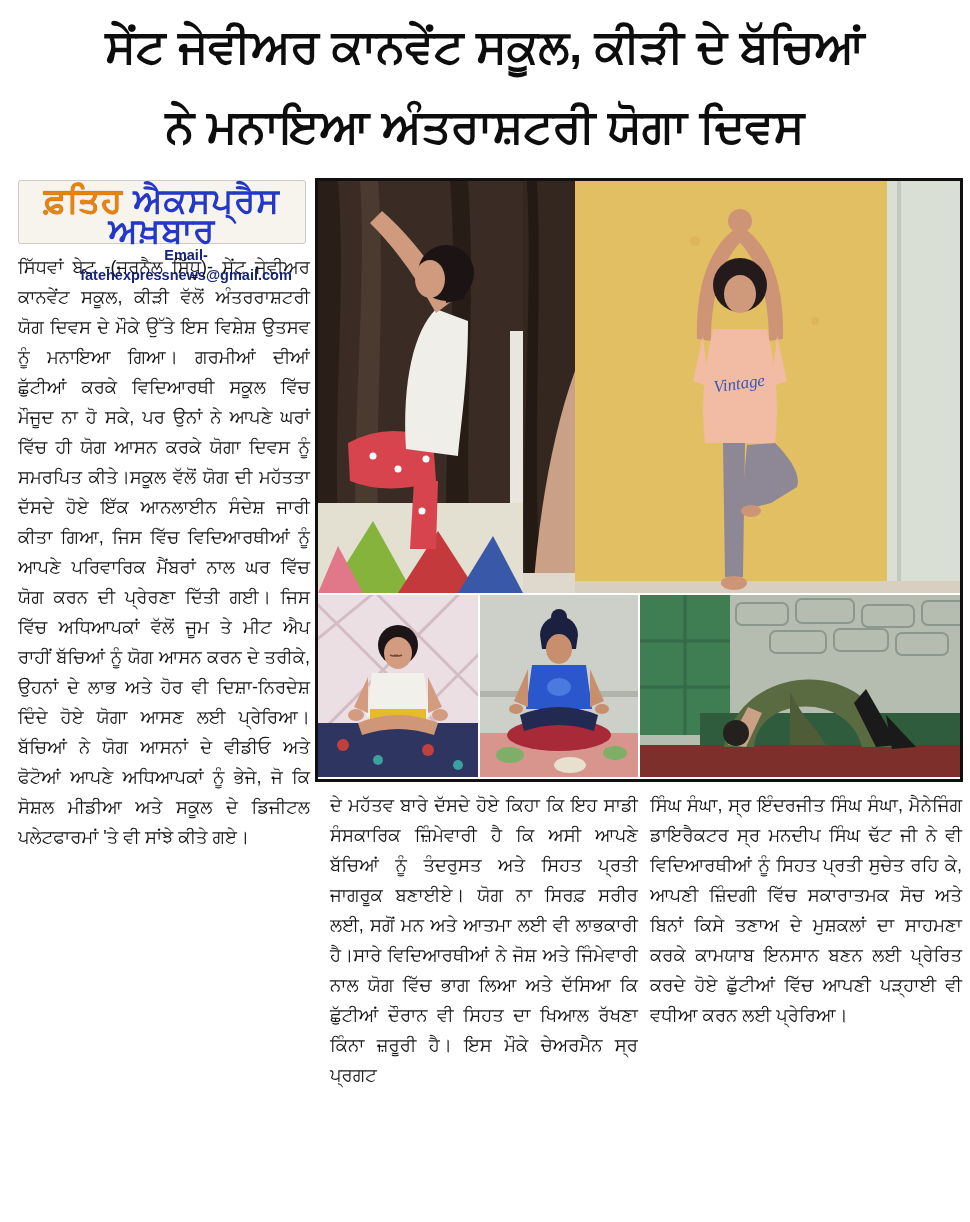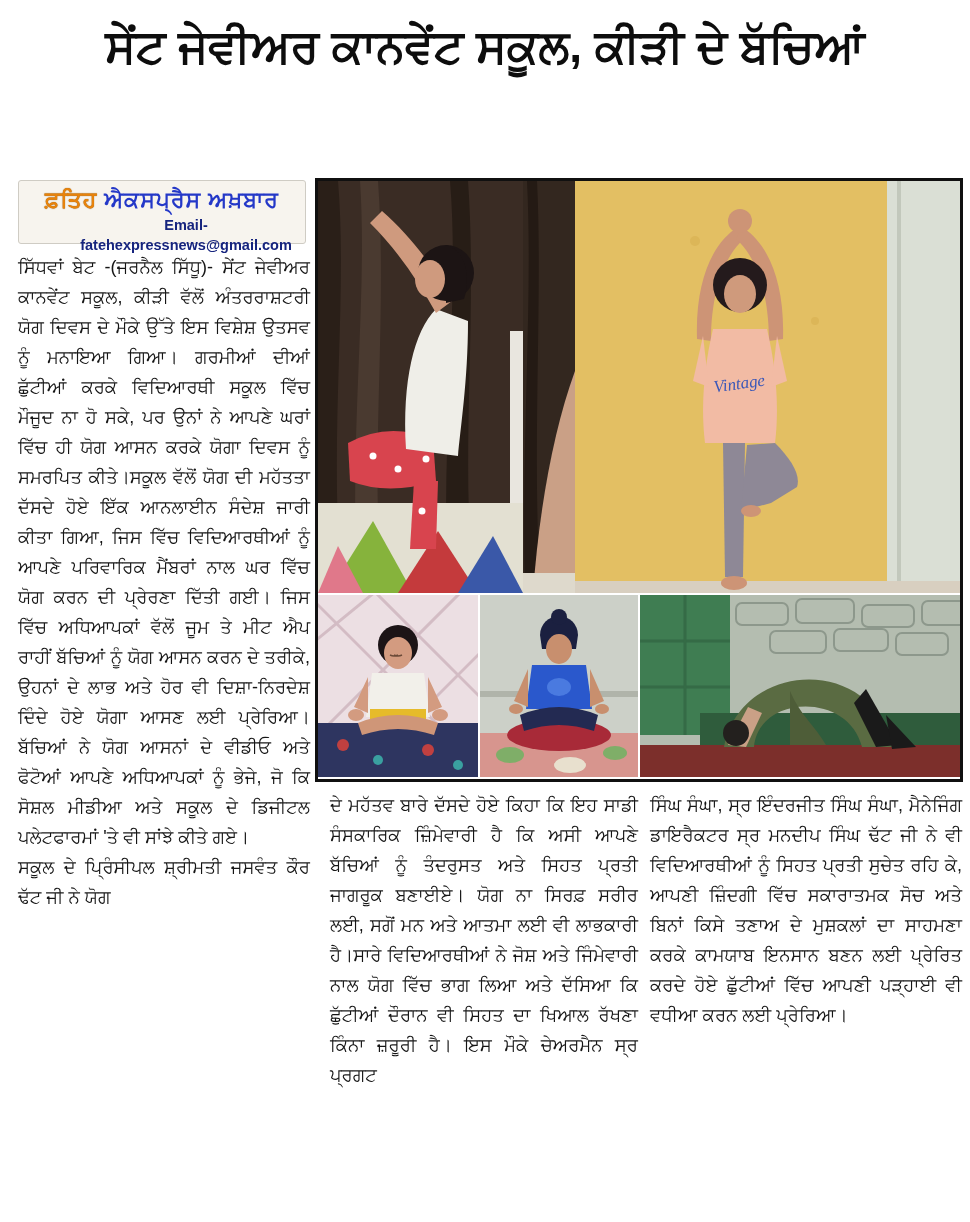--- a/index.html
+++ b/index.html
@@ -5,21 +5,21 @@
   html,body{margin:0;padding:0;background:#ffffff;}
   .page{position:relative;width:970px;height:1222px;background:#fff;overflow:hidden;
         font-family:"Liberation Sans","DejaVu Sans",sans-serif;color:#161616;}
   
   .headline{position:absolute;left:0;top:6px;width:970px;text-align:center;
             font-weight:700;color:var(--headline-ink,#0d0d0d);font-size:46px;line-height:80px;}
   
   .masthead{position:absolute;left:18px;top:180px;width:288px;height:64px;
             background:var(--masthead-bg,#f7f4ee);border:1px solid #cfccc4;border-radius:3px;
             text-align:center;box-sizing:border-box;padding-top:4px;}
-  .brand{font-size:22px;font-weight:700;letter-spacing:1px;line-height:30px;}
+  .brand{font-size:34px;font-weight:700;letter-spacing:1px;line-height:30px;}
   .brand .first{color:var(--brand-orange,#e8830c);text-shadow:0 0 1px #7c4a00;}
   .brand .rest{color:var(--brand-blue,#2438c8);}
   .masthead .email{font-size:14.5px;font-weight:700;color:var(--email-navy,#16247e);line-height:20px;padding-left:48px;}
   
   .col{position:absolute;text-align:justify;font-size:18px;line-height:30px;color:#151515;}
   .col p{margin:0 0 0 0;text-align:justify;}
   .col p + p{margin-top:0;}
   #col-left{left:18px;top:252px;width:292px;height:944px;}
   #col-mid{left:330px;top:790px;width:308px;height:410px;}
   #col-right{left:650px;top:790px;width:312px;height:410px;}
@@ -34,20 +34,21 @@
   .vintage-text{font-family:"Liberation Serif","DejaVu Serif",serif;font-style:italic;
                 font-size:17px;fill:#3a57b8;}
 </style>
 </head>
 <body>
 
 <div class="page">
 
   <div class="headline">
     <div>ਸੇਂਟ ਜੇਵੀਅਰ ਕਾਨਵੇਂਟ ਸਕੂਲ, ਕੀੜੀ ਦੇ ਬੱਚਿਆਂ</div>
+    <div>ਨੇ ਮਨਾਇਆ ਅੰਤਰਾਸ਼ਟਰੀ ਯੋਗਾ ਦਿਵਸ</div>
   </div>
 
   <div class="masthead">
     <div class="brand"><span class="first">ਫ਼ਤਿਹ</span><span class="rest"> ਐਕਸਪ੍ਰੈਸ ਅਖ਼ਬਾਰ</span></div>
     <div class="email">Email-fatehexpressnews@gmail.com</div>
   </div>
 
   <div class="collage">
 
     <div class="prow top">
@@ -189,21 +190,20 @@
           <path d="M246,120 L276,152 L252,154 Z" fill="#1a1a1a"></path>
           <path d="M108,112 L88,150 L106,152 L122,118 Z" fill="#caa086"></path>
           <circle cx="96" cy="138" r="13" fill="#23201e"></circle>
         </svg>
       </div>
     </div>
   </div>
 
   <div class="col" id="col-left">
     <p>ਸਿੱਧਵਾਂ ਬੇਟ -(ਜਰਨੈਲ ਸਿੱਧੂ)- ਸੇਂਟ ਜੇਵੀਅਰ ਕਾਨਵੇਂਟ ਸਕੂਲ, ਕੀੜੀ ਵੱਲੋਂ ਅੰਤਰਰਾਸ਼ਟਰੀ ਯੋਗ ਦਿਵਸ ਦੇ ਮੌਕੇ ਉੱਤੇ ਇਸ ਵਿਸ਼ੇਸ਼ ਉਤਸਵ ਨੂੰ ਮਨਾਇਆ ਗਿਆ। ਗਰਮੀਆਂ ਦੀਆਂ ਛੁੱਟੀਆਂ ਕਰਕੇ ਵਿਦਿਆਰਥੀ ਸਕੂਲ ਵਿੱਚ ਮੌਜੂਦ ਨਾ ਹੋ ਸਕੇ, ਪਰ ਉਨਾਂ ਨੇ ਆਪਣੇ ਘਰਾਂ ਵਿੱਚ ਹੀ ਯੋਗ ਆਸਨ ਕਰਕੇ ਯੋਗਾ ਦਿਵਸ ਨੂੰ ਸਮਰਪਿਤ ਕੀਤੇ।ਸਕੂਲ ਵੱਲੋਂ ਯੋਗ ਦੀ ਮਹੱਤਤਾ ਦੱਸਦੇ ਹੋਏ ਇੱਕ ਆਨਲਾਈਨ ਸੰਦੇਸ਼ ਜਾਰੀ ਕੀਤਾ ਗਿਆ, ਜਿਸ ਵਿੱਚ ਵਿਦਿਆਰਥੀਆਂ ਨੂੰ ਆਪਣੇ ਪਰਿਵਾਰਿਕ ਮੈਂਬਰਾਂ ਨਾਲ ਘਰ ਵਿੱਚ ਯੋਗ ਕਰਨ ਦੀ ਪ੍ਰੇਰਣਾ ਦਿੱਤੀ ਗਈ। ਜਿਸ ਵਿੱਚ ਅਧਿਆਪਕਾਂ ਵੱਲੋਂ ਜੂਮ ਤੇ ਮੀਟ ਐਪ ਰਾਹੀਂ ਬੱਚਿਆਂ ਨੂੰ ਯੋਗ ਆਸਨ ਕਰਨ ਦੇ ਤਰੀਕੇ, ਉਹਨਾਂ ਦੇ ਲਾਭ ਅਤੇ ਹੋਰ ਵੀ ਦਿਸ਼ਾ-ਨਿਰਦੇਸ਼ ਦਿੰਦੇ ਹੋਏ ਯੋਗਾ ਆਸਣ ਲਈ ਪ੍ਰੇਰਿਆ। ਬੱਚਿਆਂ ਨੇ ਯੋਗ ਆਸਨਾਂ ਦੇ ਵੀਡੀਓ ਅਤੇ ਫੋਟੋਆਂ ਆਪਣੇ ਅਧਿਆਪਕਾਂ ਨੂੰ ਭੇਜੇ, ਜੋ ਕਿ ਸੋਸ਼ਲ ਮੀਡੀਆ ਅਤੇ ਸਕੂਲ ਦੇ ਡਿਜੀਟਲ ਪਲੇਟਫਾਰਮਾਂ 'ਤੇ ਵੀ ਸਾਂਝੇ ਕੀਤੇ ਗਏ।</p>
-    <p>ਸਕੂਲ ਦੇ ਪ੍ਰਿੰਸੀਪਲ ਸ਼੍ਰੀਮਤੀ ਜਸਵੰਤ ਕੌਰ ਢੱਟ ਜੀ ਨੇ ਯੋਗ</p>
   </div>
   <div class="col" id="col-right">
     <p>ਸਿੰਘ ਸੰਘਾ, ਸ੍ਰ ਇੰਦਰਜੀਤ ਸਿੰਘ ਸੰਘਾ, ਮੈਨੇਜਿੰਗ ਡਾਇਰੈਕਟਰ ਸ੍ਰ ਮਨਦੀਪ ਸਿੰਘ ਢੱਟ ਜੀ ਨੇ ਵੀ ਵਿਦਿਆਰਥੀਆਂ ਨੂੰ ਸਿਹਤ ਪ੍ਰਤੀ ਸੁਚੇਤ ਰਹਿ ਕੇ, ਆਪਣੀ ਜ਼ਿੰਦਗੀ ਵਿੱਚ ਸਕਾਰਾਤਮਕ ਸੋਚ ਅਤੇ ਬਿਨਾਂ ਕਿਸੇ ਤਣਾਅ ਦੇ  ਮੁਸ਼ਕਲਾਂ ਦਾ ਸਾਹਮਣਾ ਕਰਕੇ ਕਾਮਯਾਬ ਇਨਸਾਨ ਬਣਨ ਲਈ ਪ੍ਰੇਰਿਤ ਕਰਦੇ ਹੋਏ ਛੁੱਟੀਆਂ ਵਿੱਚ ਆਪਣੀ ਪੜ੍ਹਾਈ ਵੀ ਵਧੀਆ ਕਰਨ ਲਈ ਪ੍ਰੇਰਿਆ।</p>
   </div>
   <div class="col" id="col-mid">
     <p>ਦੇ ਮਹੱਤਵ ਬਾਰੇ ਦੱਸਦੇ ਹੋਏ ਕਿਹਾ ਕਿ ਇਹ ਸਾਡੀ ਸੰਸਕਾਰਿਕ ਜ਼ਿੰਮੇਵਾਰੀ ਹੈ ਕਿ ਅਸੀ ਆਪਣੇ ਬੱਚਿਆਂ ਨੂੰ ਤੰਦਰੁਸਤ ਅਤੇ ਸਿਹਤ ਪ੍ਰਤੀ ਜਾਗਰੂਕ ਬਣਾਈਏ। ਯੋਗ ਨਾ ਸਿਰਫ਼ ਸਰੀਰ ਲਈ, ਸਗੋਂ ਮਨ ਅਤੇ ਆਤਮਾ ਲਈ ਵੀ ਲਾਭਕਾਰੀ ਹੈ।ਸਾਰੇ ਵਿਦਿਆਰਥੀਆਂ ਨੇ ਜੋਸ਼ ਅਤੇ ਜਿੰਮੇਵਾਰੀ ਨਾਲ ਯੋਗ ਵਿੱਚ ਭਾਗ ਲਿਆ ਅਤੇ ਦੱਸਿਆ ਕਿ ਛੁੱਟੀਆਂ ਦੌਰਾਨ ਵੀ ਸਿਹਤ ਦਾ ਖਿਆਲ ਰੱਖਣਾ ਕਿੰਨਾ ਜ਼ਰੂਰੀ ਹੈ। ਇਸ ਮੌਕੇ ਚੇਅਰਮੈਨ ਸ੍ਰ ਪ੍ਰਗਟ</p>
   </div>
 
 </div>
 

